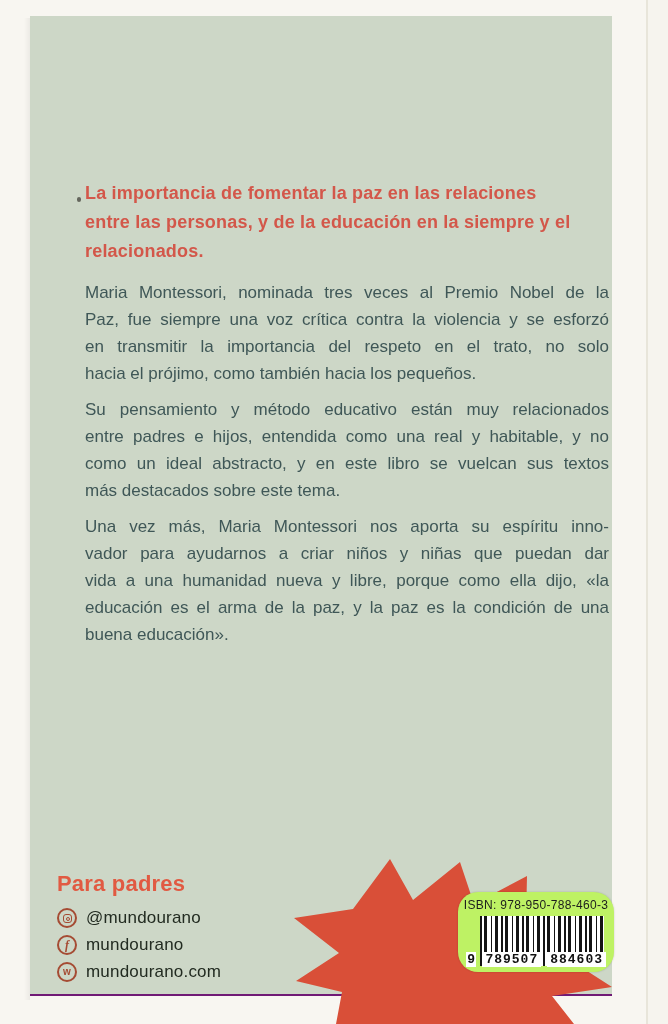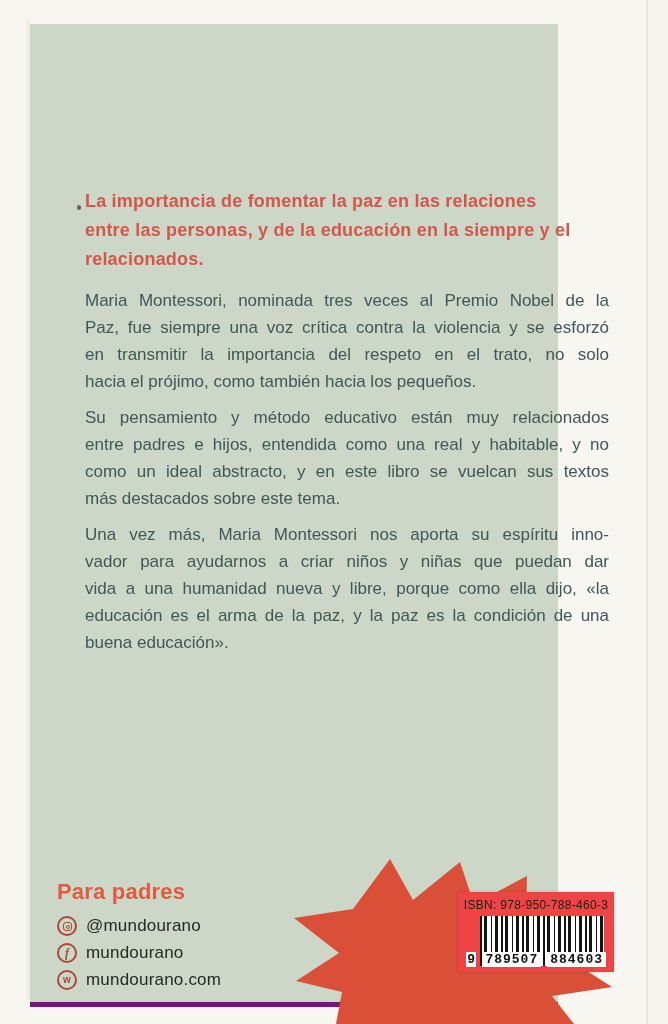--- a/index.html
+++ b/index.html
@@ -15,23 +15,23 @@
     position:absolute; left:646px; top:0; width:22px; height:1024px;
     background:#f6f4ee; border-left:2px solid #e8e5da; z-index:5;
   }
   .spine-shadow {
     position:absolute; left:24px; top:18px; width:6px; height:982px;
     background:linear-gradient(90deg, rgba(0,0,0,0) , rgba(0,0,0,0.05)); z-index:2;
   }
 
   
   .cover {
-    position:absolute; left:30px; top:24px; width:528px; height:978px;
+    position:absolute; left:30px; top:16px; width:582px; height:978px;
     background:var(--cover-green,#cdd7c7); z-index:1;
-    border-bottom:5px solid #701a75;
+    border-bottom:2px solid #701a75;
   }
 
   
   .content { position:absolute; left:55px; top:163px; width:524px; }
   .headline {
     color:var(--headline-red,#d3574a);
     font-weight:bold; font-size:18px; line-height:29px; letter-spacing:0.2px;
     margin-bottom:13px;
   }
   .hline { white-space:nowrap; }
@@ -71,21 +71,21 @@
     position:absolute; left:290px; top:854px; width:330px; height:170px;
     background:var(--accent-red,#d94f38); z-index:2;
     clip-path:polygon(100px 5px,123px 46px,170px 8px,184px 50px,237px 22px,
       236px 68px,304px 72px,266px 97px,322px 133px,262px 142px,284px 170px,
       46px 170px,52px 138px,6px 127px,49px 99px,4px 64px,63px 55px);
   }
 
   
   .isbn-box {
     position:absolute; left:458px; top:892px; width:156px; height:80px;
-    background:#ef4444; z-index:3; box-shadow:0 0 2px rgba(0,0,0,.2);
+    background:#bef264; z-index:3; box-shadow:0 0 2px rgba(0,0,0,.2);border-radius:20px;
   }
   .isbn-label {
     color:#1d1d1d; font-size:12px; text-align:center; padding-top:6px;
     letter-spacing:0.3px; white-space:nowrap;
   }
   .barcode { position:absolute; left:8px; right:8px; top:24px; bottom:4px; }
   .bars {
     position:absolute; left:14px; right:2px; top:0; height:50px;
     background:repeating-linear-gradient(90deg,
       #141414 0 2px, #fff 2px 4px, #141414 4px 7px, #fff 7px 11px,

